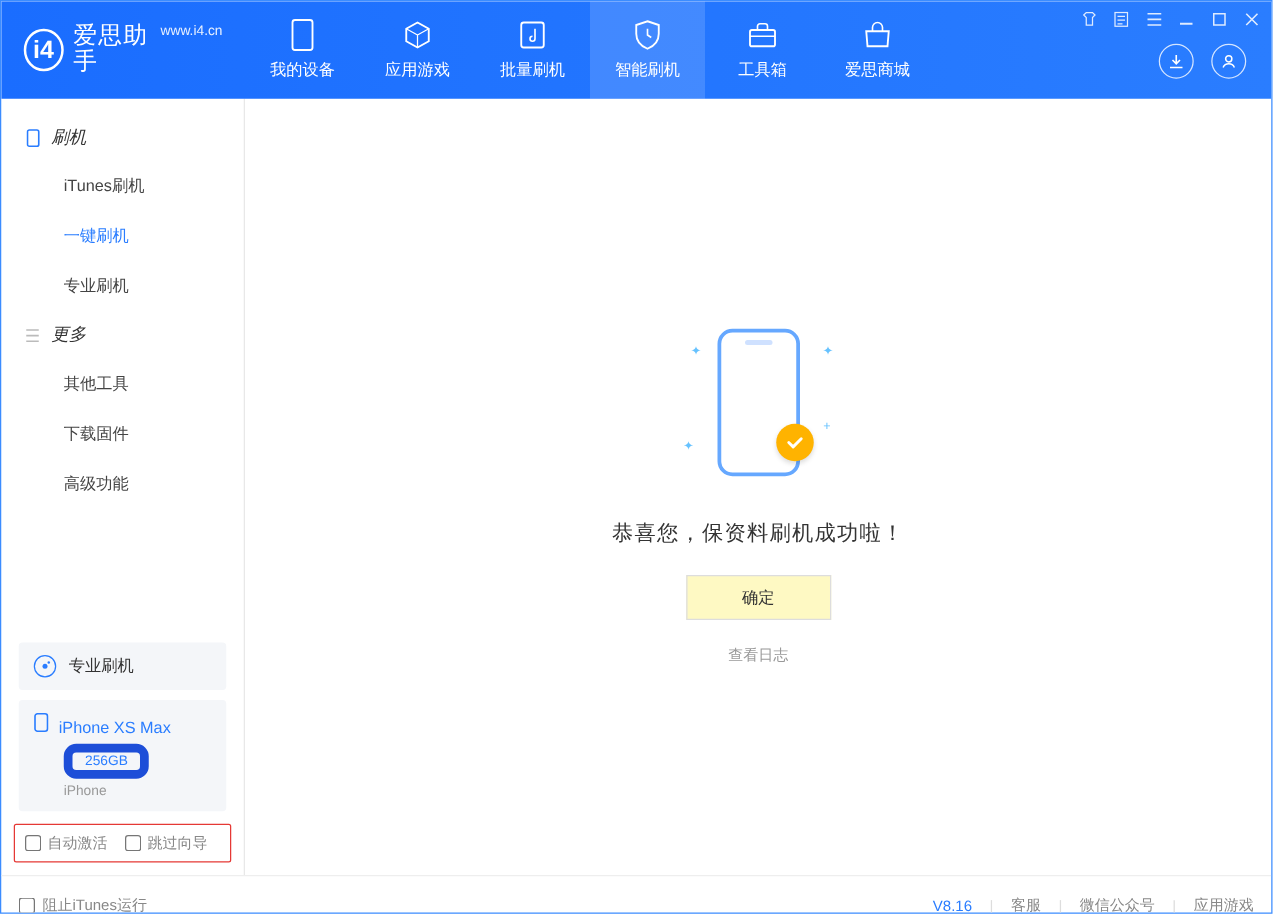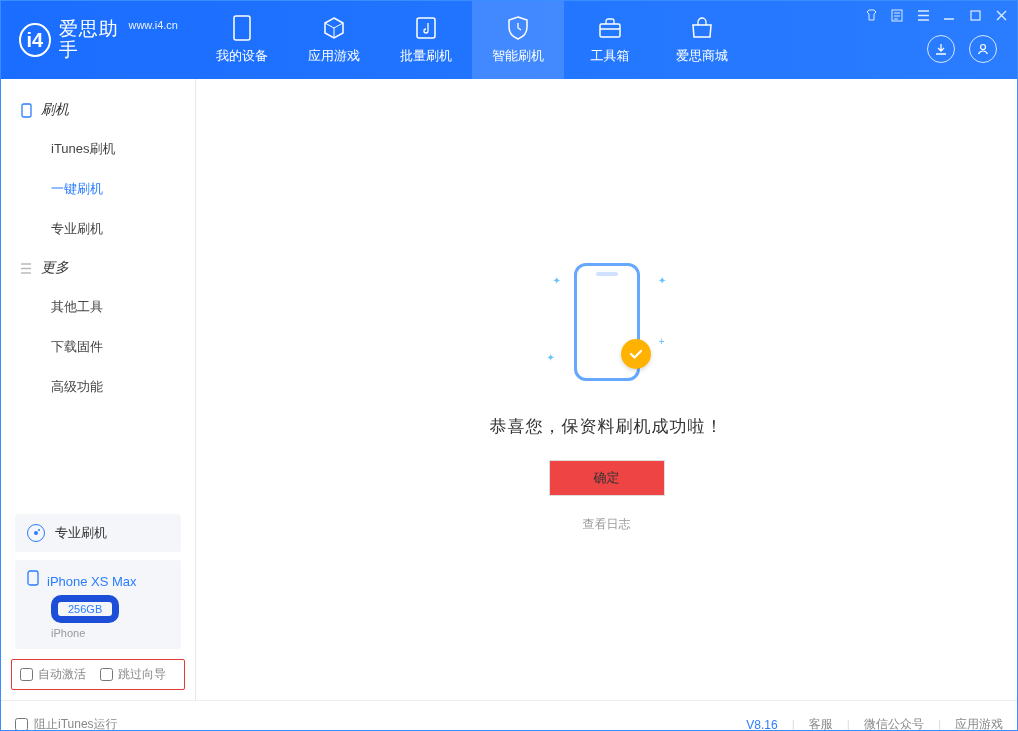--- a/index.html
+++ b/index.html
@@ -99,21 +99,21 @@
 .phone-illu { position:relative; width:120px; height:150px; display:flex; align-items:center; justify-content:center; }
 .phone-outline { width:66px; height:118px; border:3px solid #66a8ff; border-radius:12px; background:#fff; position:relative; }
 .phone-outline:before { content:""; position:absolute; top:6px; left:50%; transform:translateX(-50%); width:22px; height:4px; background:#cfe1ff; border-radius:3px; }
 .check-badge { position:absolute; right:16px; bottom:28px; width:30px; height:30px; background:#ffb300; border-radius:50%; display:flex; align-items:center; justify-content:center; box-shadow:0 2px 4px rgba(0,0,0,.15); }
 .sparkle { position:absolute; font-size:10px; color:#66c2ff; }
 .sparkle.s1 { left:6px; top:28px; } .sparkle.s2 { left:0; bottom:34px; }
 .sparkle.s3 { right:0; top:28px; } .sparkle.s4 { right:2px; bottom:50px; }
 
 .success-msg { font-size:17px; color:#333; letter-spacing:1px; }
 .ok-btn {
-  margin-top:4px; padding:8px 44px; border:1px solid #ddd; background:#ef4444;
+  margin-top:4px; padding:8px 44px; border:1px solid #ddd; background:#fef9c3;
   font-size:13px; color:#333; cursor:pointer;
 }
 .log-link { margin-top:2px; font-size:12px; color:#999; cursor:pointer; }
 
 
 .footer {
   height: 48px; border-top:1px solid #eee;
   display:flex; align-items:center; padding:0 14px; font-size:12px; color:#888;
 }
 .footer .left { display:flex; align-items:center; gap:6px; }

